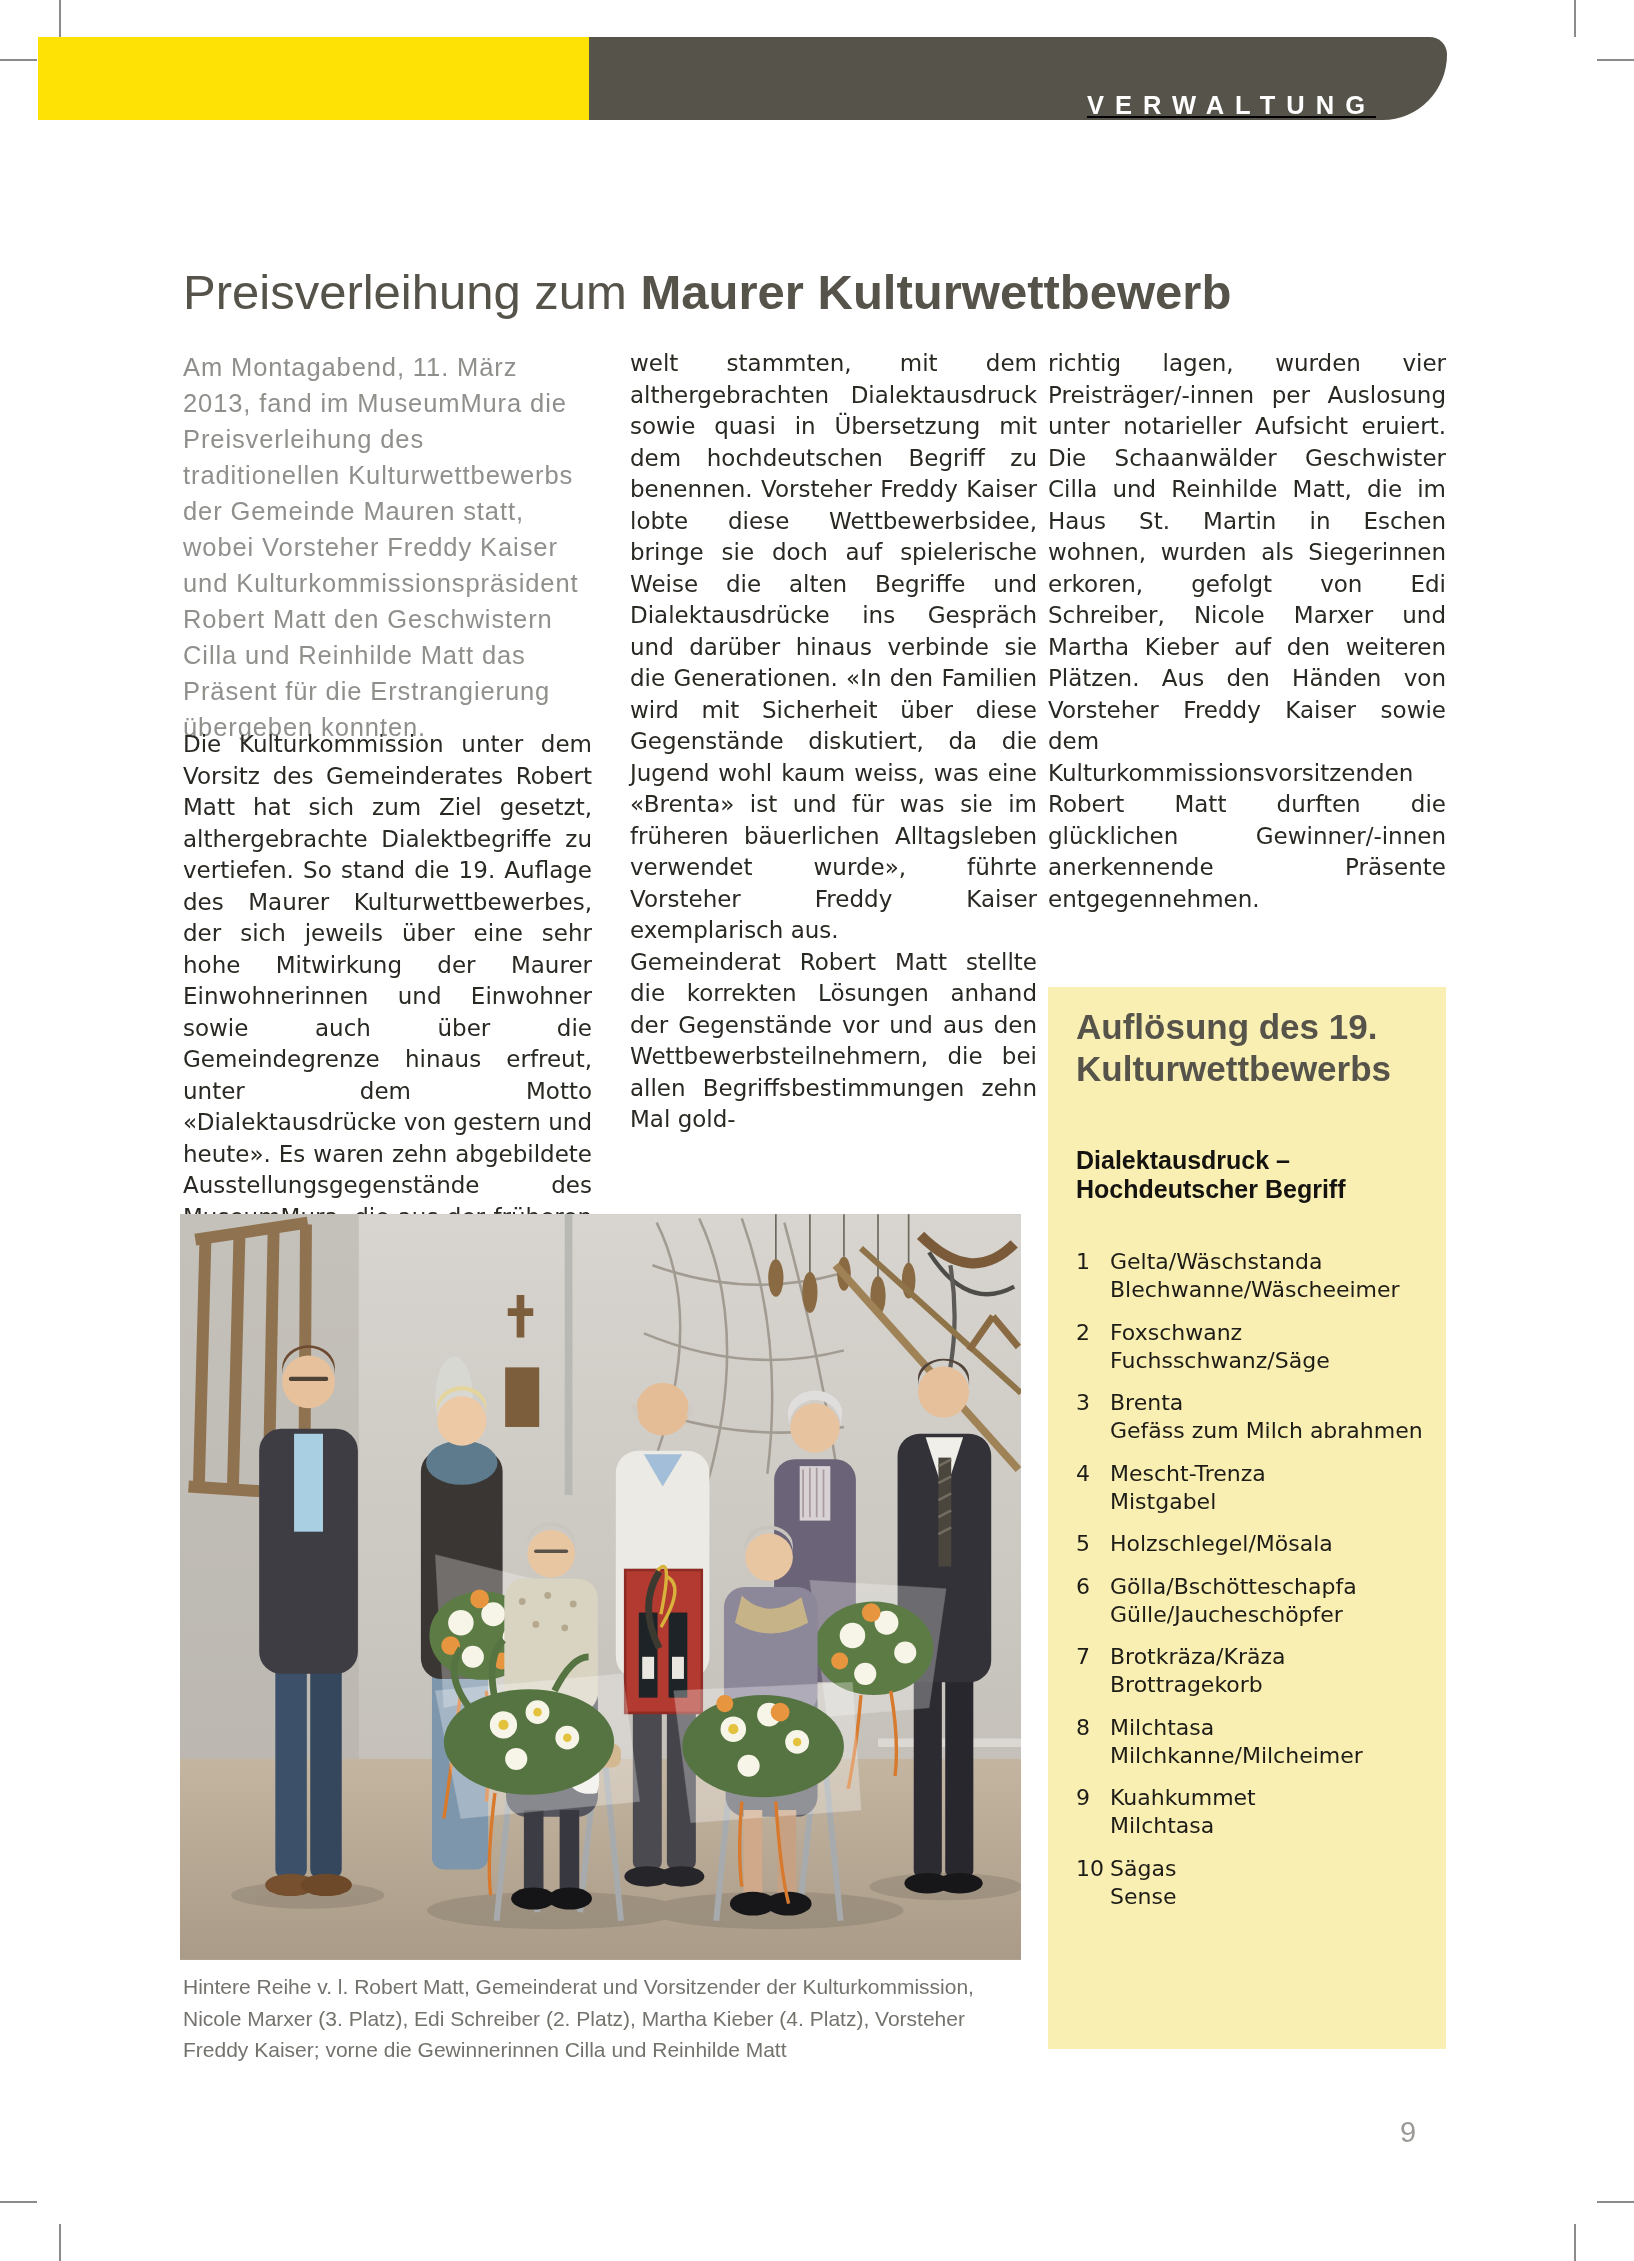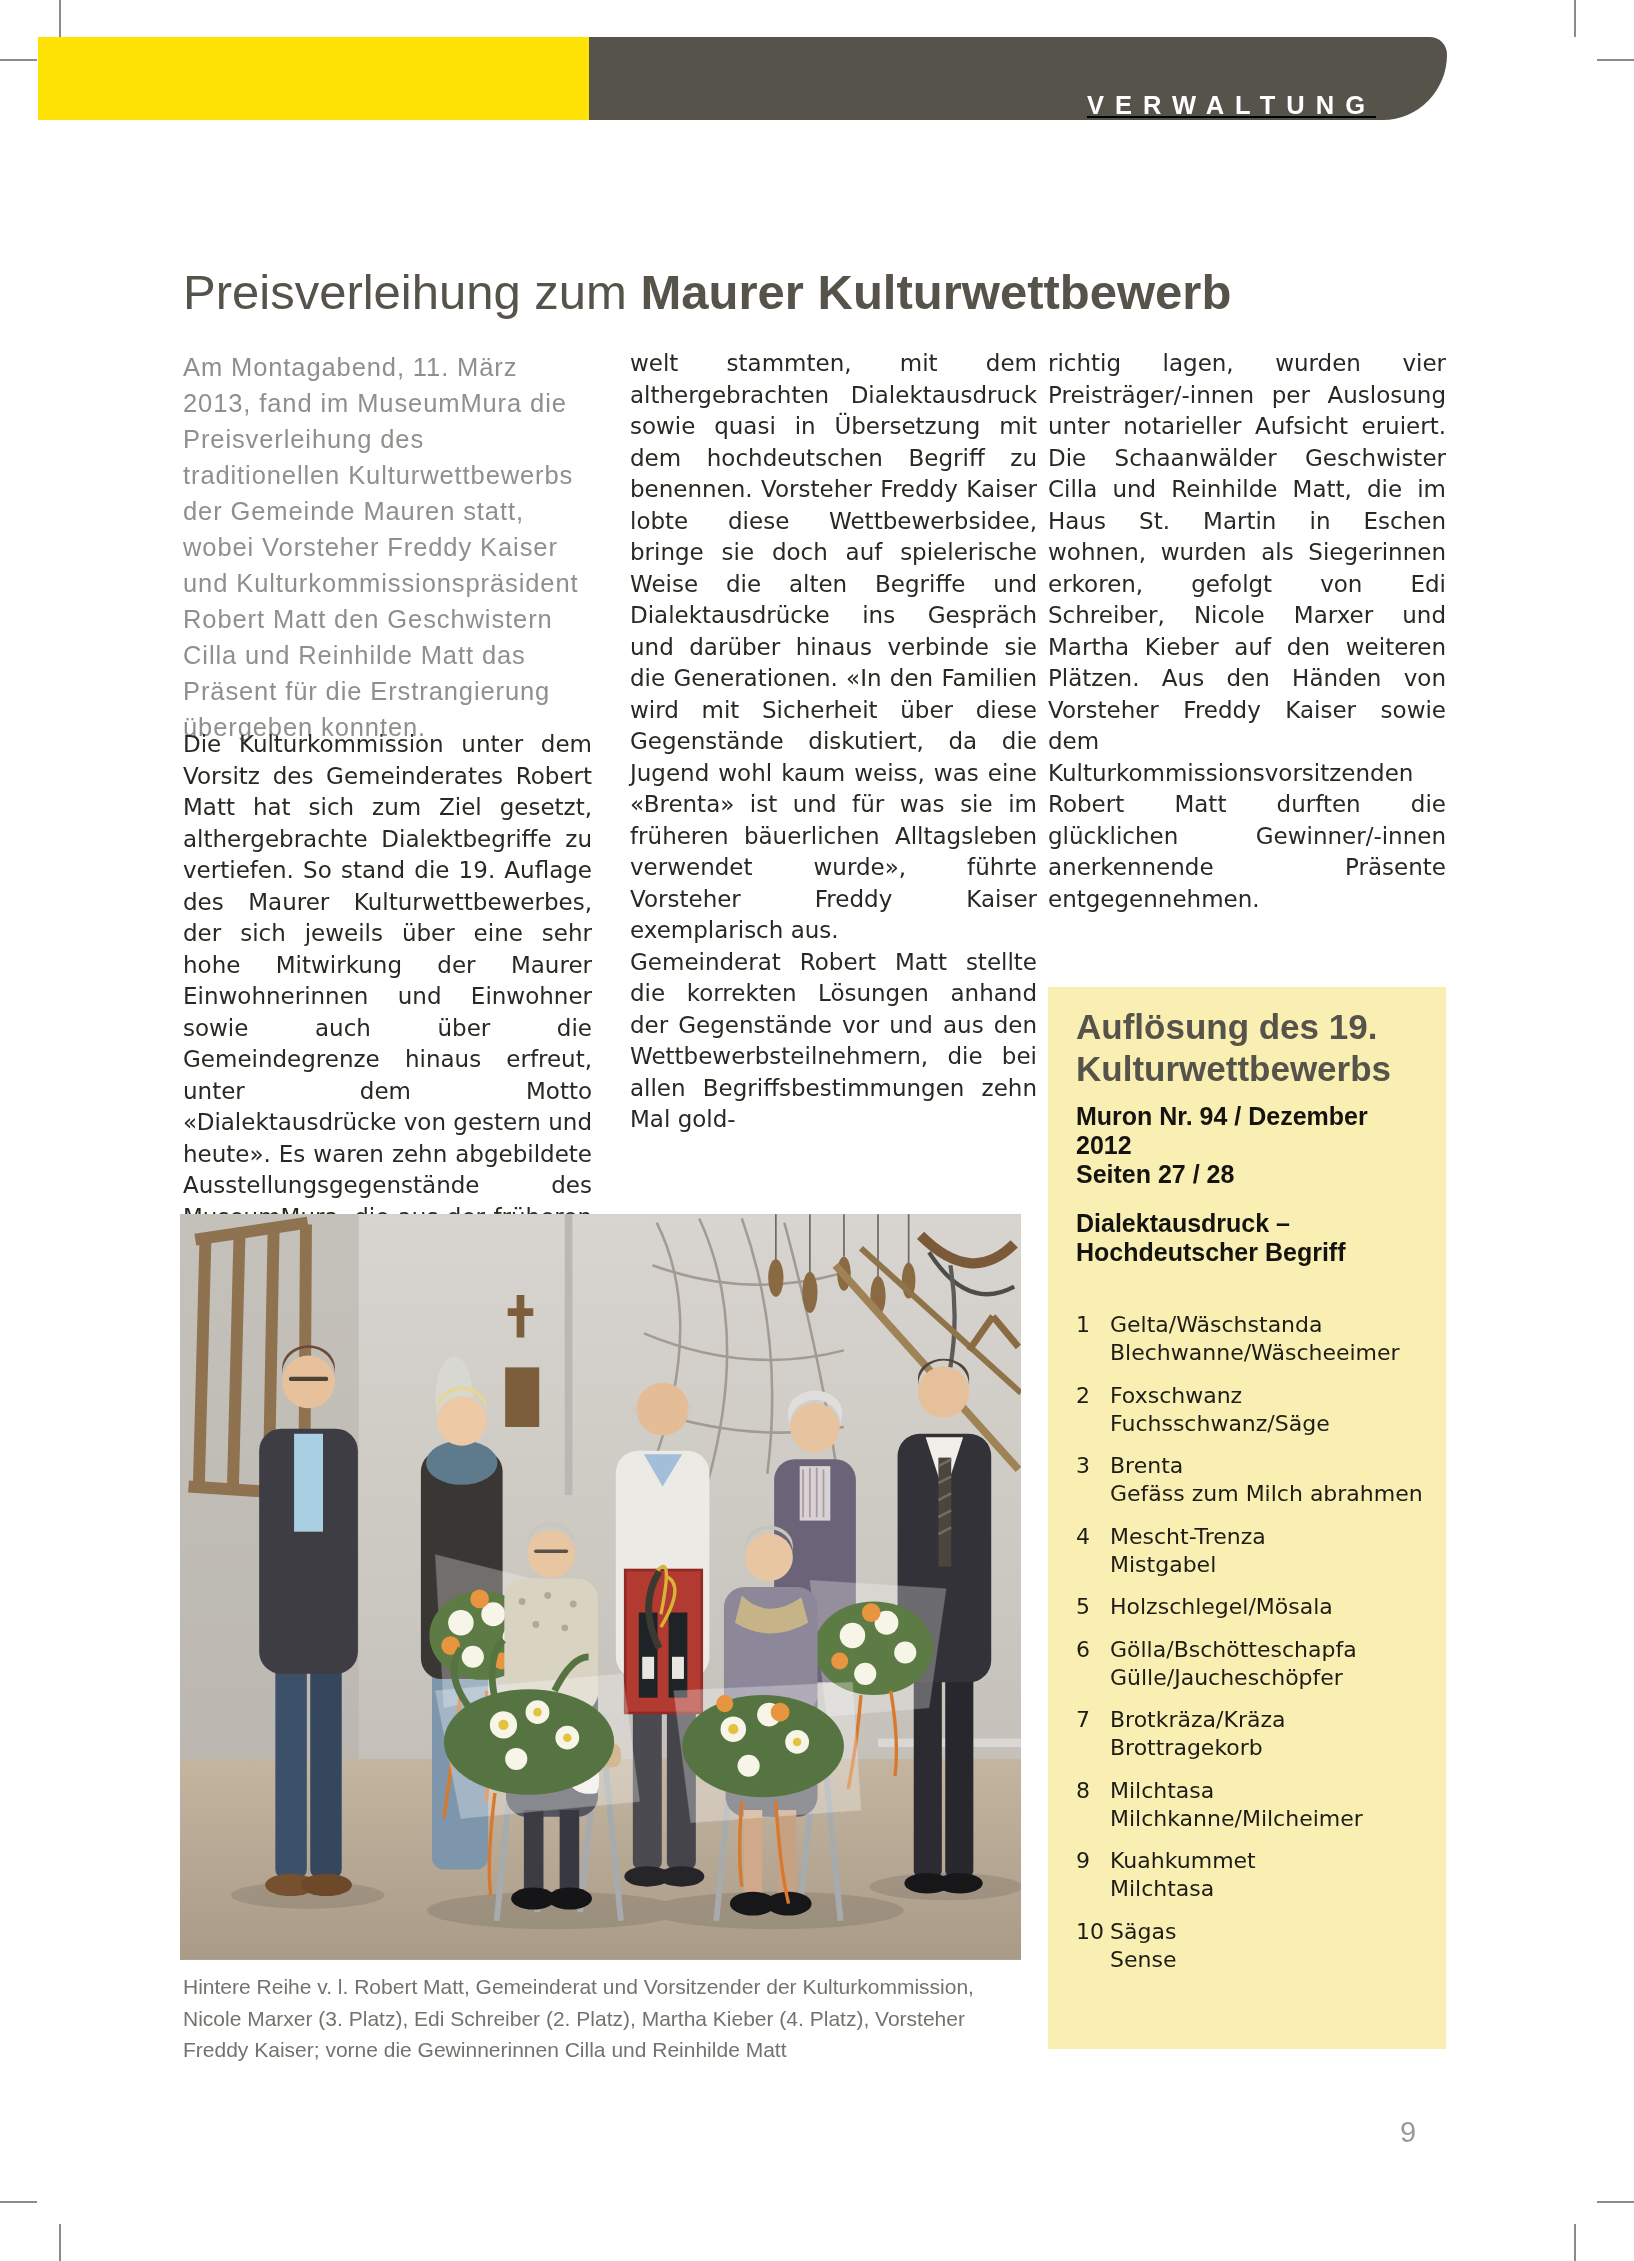--- a/index.html
+++ b/index.html
@@ -39,21 +39,21 @@
 
   
   .caption{position:absolute;left:183px;top:1971px;width:838px;font-size:21px;line-height:31.5px;
            color:#74726c;}
 
   
   .infobox{position:absolute;left:1048px;top:987px;width:398px;height:1062px;background:#f9efb2;
            box-sizing:border-box;padding:19px 17px 0 28px;}
   .ib-title{font-size:35px;line-height:42px;font-weight:700;color:#56534a;width:340px;}
   .ib-source{margin-top:12px;font-size:25px;line-height:29px;font-weight:700;color:#141310;}
-  .ib-subtitle{margin-top:20px;font-size:25px;line-height:29px;font-weight:700;color:#141310;width:289px;}
+  .ib-subtitle{margin-top:56px;font-size:25px;line-height:29px;font-weight:700;color:#141310;width:289px;}
   .ib-list{margin-top:44px;font-family:"DejaVu Sans",sans-serif;font-size:22px;line-height:28px;color:#1e1c17;}
   .ib-item{display:flex;margin-bottom:14.5px;}
   .ib-num{width:34px;flex:0 0 34px;}
   .ib-text{flex:1;}
 
   
   .pagenum{position:absolute;left:1400px;top:2116px;font-size:29px;color:#9b9995;}
 </style>
 </head>
 <body>
@@ -318,24 +318,20 @@
         <circle cx="640" cy="575" r="10" fill="#e7953f"></circle>
     <path d="M700 690 q5 80 15 120 M660 690 q-5 60 0 100" stroke="#d87a2e" stroke-width="4" fill="none"></path>
   </g>
 </svg>
 </div>
 
 <div class="caption">Hintere Reihe v. l. Robert Matt, Gemeinderat und Vorsitzender der Kulturkommission, Nicole Marxer (3. Platz), Edi Schreiber (2. Platz), Martha Kieber (4. Platz), Vorsteher Freddy Kaiser; vorne die Gewinnerinnen Cilla und Reinhilde Matt</div>
 
 <aside class="infobox">
   <div class="ib-title">Auflösung des 19. Kulturwettbewerbs</div>
-  <div class="ib-source">
-    <div>Muron Nr. 94 / Dezember 2012</div>
-    <div>Seiten 27 / 28</div>
-  </div>
   <div class="ib-subtitle">Dialektausdruck – Hochdeutscher Begriff</div>
   <div class="ib-list">
       <div class="ib-item">
         <div class="ib-num">1</div>
         <div class="ib-text">
           <div>Gelta/Wäschstanda</div>
           <div>Blechwanne/Wäscheeimer</div>
         </div>
       </div>
       <div class="ib-item">

